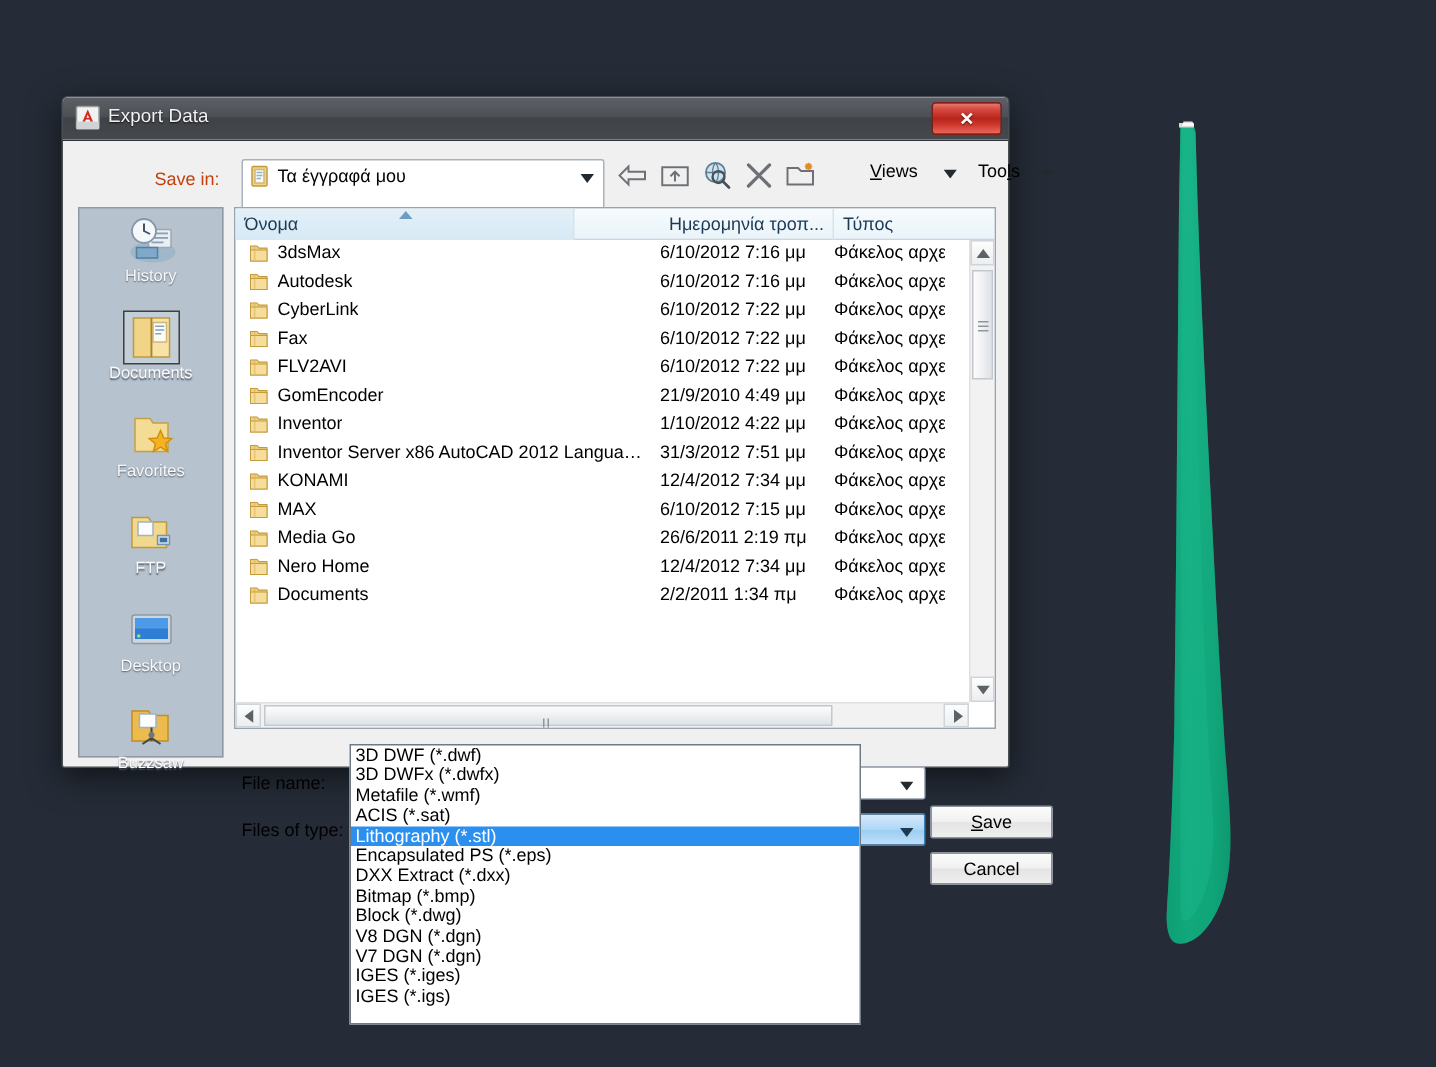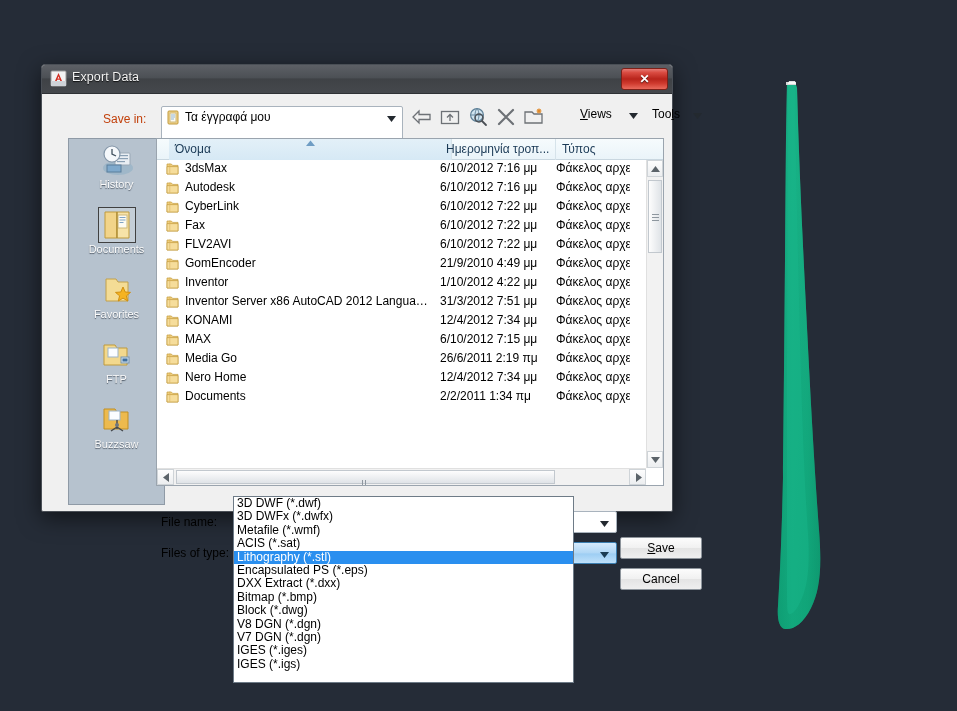--- a/index.html
+++ b/index.html
@@ -66,21 +66,20 @@
   
   .tbtn{position:absolute;top:12px;width:24px;height:24px;cursor:pointer;}
   .menubtn{position:absolute;top:14px;font-size:12px;color:#000;cursor:pointer;}
   .menuarrow{position:absolute;top:20px;}
 
   
   #places{
     position:absolute;left:10px;top:45px;width:97px;height:367px;
     background:#b6c2ce;border:1px solid #8f9aa6;
     box-sizing:border-box;
-    margin-left:16px;
   }
   .place{position:relative;height:61px;text-align:center;cursor:pointer;}
   .place .picon{display:block;margin:4px auto 0;width:36px;height:34px;}
   .place .plabel{
     display:block;font-size:11px;color:#fafafa;
     text-shadow:0 1px 1px rgba(70,80,92,.9);
     margin-top:1px;
   }
   .place.selected .picon{outline:1px solid #404040;background:rgba(255,255,255,.2);}
 
@@ -333,32 +332,41 @@
           <svg class="picon" viewBox="0 0 36 34">
             <path d="M5 7 H16 L18 10 H28 V27 H5 Z" fill="#f2d88d" stroke="#bf9a3c"></path>
             <rect x="9" y="10" width="10" height="9" fill="#fbfdff" stroke="#9db3c6"></rect>
             <rect x="22" y="19" width="8" height="6" fill="#cfe0ee" stroke="#7794ae"></rect>
             <rect x="23.5" y="20.5" width="5" height="3" fill="#3f6f9e"></rect>
           </svg>
           <span class="plabel">FTP</span>
         </div>
         <div class="place">
           <svg class="picon" viewBox="0 0 36 34">
+            <rect x="5" y="7" width="26" height="19" rx="1.5" fill="#cdd5dd" stroke="#8e99a4"></rect>
+            <rect x="7" y="9" width="22" height="14" fill="#2e7fd4"></rect>
+            <rect x="7" y="9" width="22" height="7" fill="#4f9ae8"></rect>
+            <circle cx="9.5" cy="21" r="1.2" fill="#9fe26b"></circle>
+          </svg>
+          <span class="plabel">Desktop</span>
+        </div>
+        <div class="place">
+          <svg class="picon" viewBox="0 0 36 34">
             <path d="M5 6 H16 L18 9 H29 V26 H5 Z" fill="#edba4e" stroke="#c08f25"></path>
             <rect x="10" y="8" width="11" height="9" fill="#fbfdff" stroke="#9db3c6"></rect>
             <path d="M18 17 L18 26 M12 28 L18 24 L24 28" fill="none" stroke="#44484d" stroke-width="1.4"></path>
             <circle cx="18" cy="22" r="2" fill="#6e7780"></circle>
           </svg>
           <span class="plabel">Buzzsaw</span>
         </div>
       </div>
 
       <div id="filelist">
         <div id="listhead">
-          <div class="hcell sorted" style="left:12px;width:283px">
+          <div class="hcell sorted" style="left:0;width:226px">
             <span>Όνομα</span>
             <svg class="sortmark" width="11" height="7" viewBox="0 0 11 7">
                 <path d="M5.5 0.6 L10 6 L1 6 Z" fill="#6f9dc4"></path>
               </svg>
           </div>
           <div class="hcell" style="left:283px;width:116px">
             <span>Ημερομηνία τροπ...</span>
           </div>
           <div class="hcell" style="left:399px;width:107px;border-right:none">
             <span>Τύπος</span>

